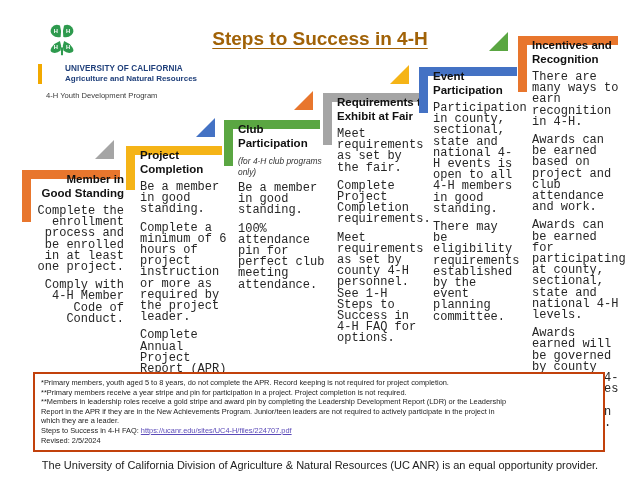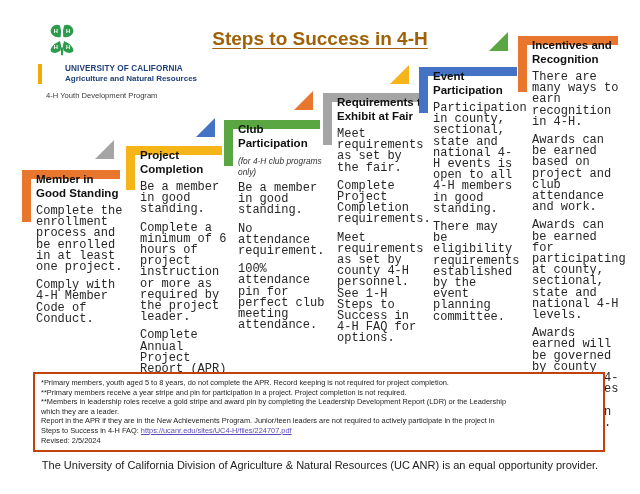--- a/index.html
+++ b/index.html
@@ -193,21 +193,21 @@
 <div class="connector-triangle" style="left:196px; top:118px; border-left:19px solid transparent; border-bottom:19px solid #4472c4;"></div>
 <div class="connector-triangle" style="left:294px; top:91px; border-left:19px solid transparent; border-bottom:19px solid #e8762d;"></div>
 <div class="connector-triangle" style="left:390px; top:65px; border-left:19px solid transparent; border-bottom:19px solid #f5b417;"></div>
 <div class="connector-triangle" style="left:489px; top:32px; border-left:19px solid transparent; border-bottom:19px solid #5aa642;"></div>
 
 <div class="step" style="left:22px; top:170px; width:100px;">
   <div class="step-bracket">
     <div class="bracket-top" style="width:98px; background:#e8762d;"></div>
     <div class="bracket-side" style="height:52px; background:#e8762d;"></div>
   </div>
-  <div class="step-body" style="width:88px;">
+  <div class="step-body" style="width:88px;text-align:right;">
     <div class="step-heading">Member in Good Standing</div>
     <div class="step-item">Complete the enrollment process and be enrolled in at least one project.</div>
     <div class="step-item">Comply with 4-H Member Code of Conduct.</div>
   </div>
 </div>
 
 <div class="step" style="left:126px; top:146px; width:100px;">
   <div class="step-bracket">
     <div class="bracket-top" style="width:96px; background:#f5b417;"></div>
     <div class="bracket-side" style="height:44px; background:#f5b417;"></div>
@@ -223,21 +223,20 @@
 
 <div class="step" style="left:224px; top:120px; width:100px;">
   <div class="step-bracket">
     <div class="bracket-top" style="width:96px; background:#5aa642;"></div>
     <div class="bracket-side" style="height:46px; background:#5aa642;"></div>
   </div>
   <div class="step-body" style="width:88px;">
     <div class="step-heading">Club Participation</div>
     <div class="step-note">(for 4-H club programs only)</div>
     <div class="step-item">Be a member in good standing.</div>
-    <div class="step-item">No attendance requirement.</div>
     <div class="step-item">100% attendance pin for perfect club meeting attendance.</div>
   </div>
 </div>
 
 <div class="step" style="left:323px; top:93px; width:106px;">
   <div class="step-bracket">
     <div class="bracket-top" style="width:104px; background:#a5a5a5;"></div>
     <div class="bracket-side" style="height:52px; background:#a5a5a5;"></div>
   </div>
   <div class="step-body" style="width:92px;">
@@ -271,21 +270,21 @@
     <div class="step-item">Awards can be earned based on project and club attendance and work.</div>
     <div class="step-item">Awards can be earned for participating at county, sectional, state and national 4-H levels.</div>
     <div class="step-item">Awards earned will be governed by county and state 4-H Incentives and Recognition Committees.</div>
   </div>
 </div>
 
 <div id="footnote-box">
   <div class="footnote-line">*Primary members, youth aged 5 to 8 years, do not complete the APR. Record keeping is not required for project completion.</div>
   <div class="footnote-line">**Primary members receive a year stripe and pin for participation in a project. Project completion is not required.</div>
   <div class="footnote-line">**Members in leadership roles receive a gold stripe and award pin by completing the Leadership Development Report (LDR) or the Leadership</div>
+  <div class="footnote-line">Report in the APR if they are in the New Achievements Program. Junior/teen leaders are not required to actively participate in the project in</div>
   <div class="footnote-line">which they are a leader.</div>
-  <div class="footnote-line">Report in the APR if they are in the New Achievements Program. Junior/teen leaders are not required to actively participate in the project in</div>
   <div class="footnote-line">
     <span>Steps to Success in 4-H FAQ: </span><a id="faq-link" href="#">https://ucanr.edu/sites/UC4-H/files/224707.pdf</a>
   </div>
   <div class="footnote-line">Revised: 2/5/2024</div>
 </div>
 
 <div id="equal-opportunity">The University of California Division of Agriculture &amp; Natural Resources (UC ANR) is an equal opportunity provider.</div>
 
 </body></html>

